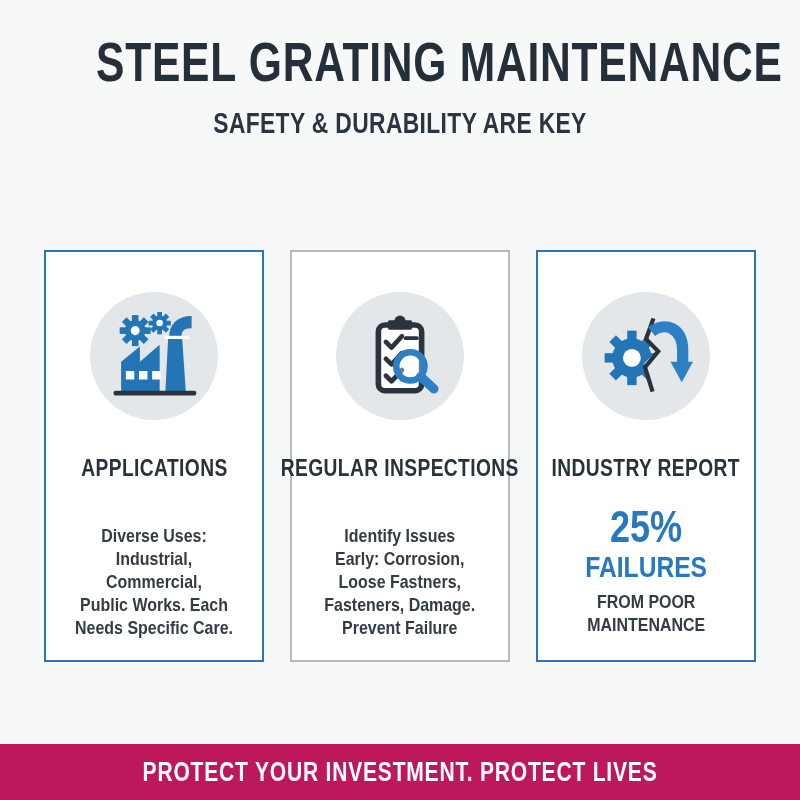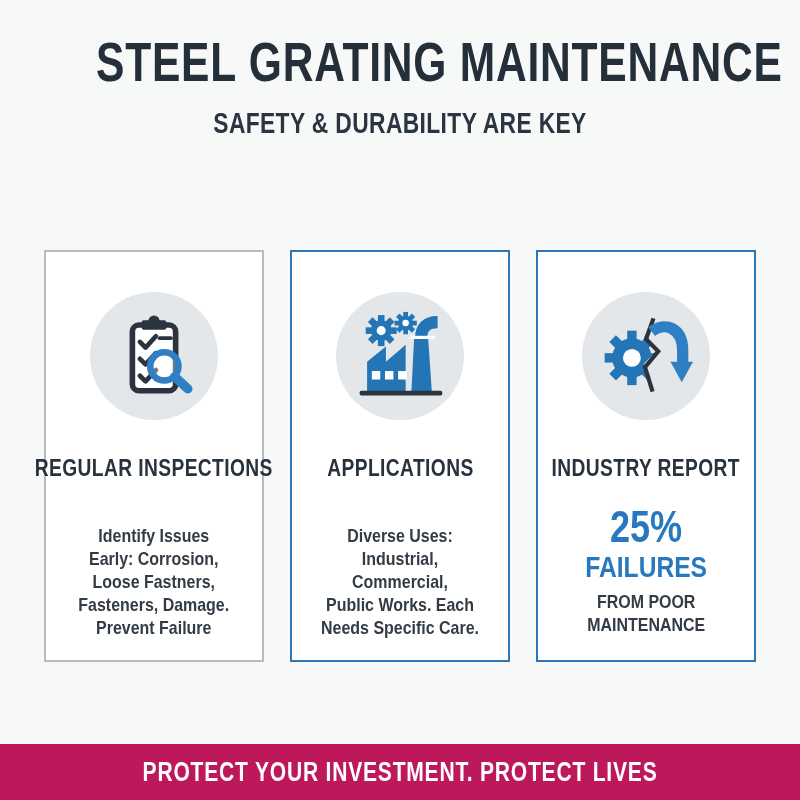--- a/index.html
+++ b/index.html
@@ -88,20 +88,63 @@
 
 <div class="page">
 
   <div class="header">
     <h1 class="title">STEEL GRATING MAINTENANCE</h1>
     <div class="subtitle">SAFETY &amp; DURABILITY ARE KEY</div>
   </div>
 
   <div class="cards">
 
+    <section class="card card-blue">
+      <div class="icon-circle">
+        <svg width="94" height="94" viewBox="0 0 100 100">
+
+          <g transform="translate(30,23)" fill="#2475b6">
+            <rect x="-3.5" y="-16.5" width="7" height="33"></rect>
+            <rect x="-3.5" y="-16.5" width="7" height="33" transform="rotate(45)"></rect>
+            <rect x="-3.5" y="-16.5" width="7" height="33" transform="rotate(90)"></rect>
+            <rect x="-3.5" y="-16.5" width="7" height="33" transform="rotate(135)"></rect>
+            <circle r="11" fill="#2475b6"></circle>
+            <circle r="4.8" fill="#ffffff"></circle>
+          </g>
+
+          <g transform="translate(56,15) scale(0.72)" fill="#2475b6">
+            <rect x="-3.5" y="-16.5" width="7" height="33"></rect>
+            <rect x="-3.5" y="-16.5" width="7" height="33" transform="rotate(45)"></rect>
+            <rect x="-3.5" y="-16.5" width="7" height="33" transform="rotate(90)"></rect>
+            <rect x="-3.5" y="-16.5" width="7" height="33" transform="rotate(135)"></rect>
+            <circle r="11" fill="#2475b6"></circle>
+            <circle r="4.8" fill="#ffffff"></circle>
+          </g>
+
+          <path d="M72.5,31 Q72.5,14 90,14" stroke="#2475b6" stroke-width="13" fill="none"></path>
+          <rect x="61" y="28.5" width="26" height="3.5" fill="#ffffff"></rect>
+
+          <polygon points="65,32 80,32 84,90 62,90" fill="#2475b6"></polygon>
+
+          <polygon points="15,90 15,56 35,40 35,56 56,38 56,90" fill="#2475b6"></polygon>
+          <rect x="20" y="66" width="9" height="9" fill="#ffffff"></rect>
+          <rect x="34" y="66" width="9" height="9" fill="#ffffff"></rect>
+          <rect x="48" y="66" width="9" height="9" fill="#ffffff"></rect>
+
+          <rect x="7" y="87" width="88" height="5" rx="2" fill="#2a333e"></rect>
+        </svg>
+      </div>
+      <h2 class="card-title">APPLICATIONS</h2>
+      <p class="card-body">Diverse Uses:
+Industrial,
+Commercial,
+Public Works. Each
+Needs Specific Care.</p>
+    </section>
+
     <section class="card card-gray">
       <div class="icon-circle">
         <svg width="94" height="94" viewBox="0 0 100 100">
 
           <rect x="27" y="17" width="46" height="70" rx="7" fill="#ffffff" stroke="#2a333e" stroke-width="6"></rect>
 
           <circle cx="50" cy="13" r="6" fill="#2a333e"></circle>
           <rect x="37" y="12" width="26" height="10" rx="2" fill="#2a333e"></rect>
 
           <path d="M35,35 l6,6 l11,-12" stroke="#2a333e" stroke-width="5" fill="none" stroke-linecap="round" stroke-linejoin="round"></path>
@@ -119,63 +162,20 @@
 Early: Corrosion,
 Loose Fastners,
 Fasteners, Damage.
 Prevent Failure</p>
     </section>
 
     <section class="card card-blue">
       <div class="icon-circle">
         <svg width="94" height="94" viewBox="0 0 100 100">
 
-          <g transform="translate(30,23)" fill="#2475b6">
-            <rect x="-3.5" y="-16.5" width="7" height="33"></rect>
-            <rect x="-3.5" y="-16.5" width="7" height="33" transform="rotate(45)"></rect>
-            <rect x="-3.5" y="-16.5" width="7" height="33" transform="rotate(90)"></rect>
-            <rect x="-3.5" y="-16.5" width="7" height="33" transform="rotate(135)"></rect>
-            <circle r="11" fill="#2475b6"></circle>
-            <circle r="4.8" fill="#ffffff"></circle>
-          </g>
-
-          <g transform="translate(56,15) scale(0.72)" fill="#2475b6">
-            <rect x="-3.5" y="-16.5" width="7" height="33"></rect>
-            <rect x="-3.5" y="-16.5" width="7" height="33" transform="rotate(45)"></rect>
-            <rect x="-3.5" y="-16.5" width="7" height="33" transform="rotate(90)"></rect>
-            <rect x="-3.5" y="-16.5" width="7" height="33" transform="rotate(135)"></rect>
-            <circle r="11" fill="#2475b6"></circle>
-            <circle r="4.8" fill="#ffffff"></circle>
-          </g>
-
-          <path d="M72.5,31 Q72.5,14 90,14" stroke="#2475b6" stroke-width="13" fill="none"></path>
-          <rect x="61" y="28.5" width="26" height="3.5" fill="#ffffff"></rect>
-
-          <polygon points="65,32 80,32 84,90 62,90" fill="#2475b6"></polygon>
-
-          <polygon points="15,90 15,56 35,40 35,56 56,38 56,90" fill="#2475b6"></polygon>
-          <rect x="20" y="66" width="9" height="9" fill="#ffffff"></rect>
-          <rect x="34" y="66" width="9" height="9" fill="#ffffff"></rect>
-          <rect x="48" y="66" width="9" height="9" fill="#ffffff"></rect>
-
-          <rect x="7" y="87" width="88" height="5" rx="2" fill="#2a333e"></rect>
-        </svg>
-      </div>
-      <h2 class="card-title">APPLICATIONS</h2>
-      <p class="card-body">Diverse Uses:
-Industrial,
-Commercial,
-Public Works. Each
-Needs Specific Care.</p>
-    </section>
-
-    <section class="card card-blue">
-      <div class="icon-circle">
-        <svg width="94" height="94" viewBox="0 0 100 100">
-
           <g transform="translate(35,52)" fill="#2475b6">
             <rect x="-5" y="-29" width="10" height="58"></rect>
             <rect x="-5" y="-29" width="10" height="58" transform="rotate(45)"></rect>
             <rect x="-5" y="-29" width="10" height="58" transform="rotate(90)"></rect>
             <rect x="-5" y="-29" width="10" height="58" transform="rotate(135)"></rect>
             <circle r="21" fill="#2475b6"></circle>
             <circle r="9.5" fill="#ffffff"></circle>
           </g>
 
           <polygon points="46,4 78,4 78,96 46,96 56,76 48,58 62,44 50,28" fill="#ffffff" opacity="0"></polygon>

